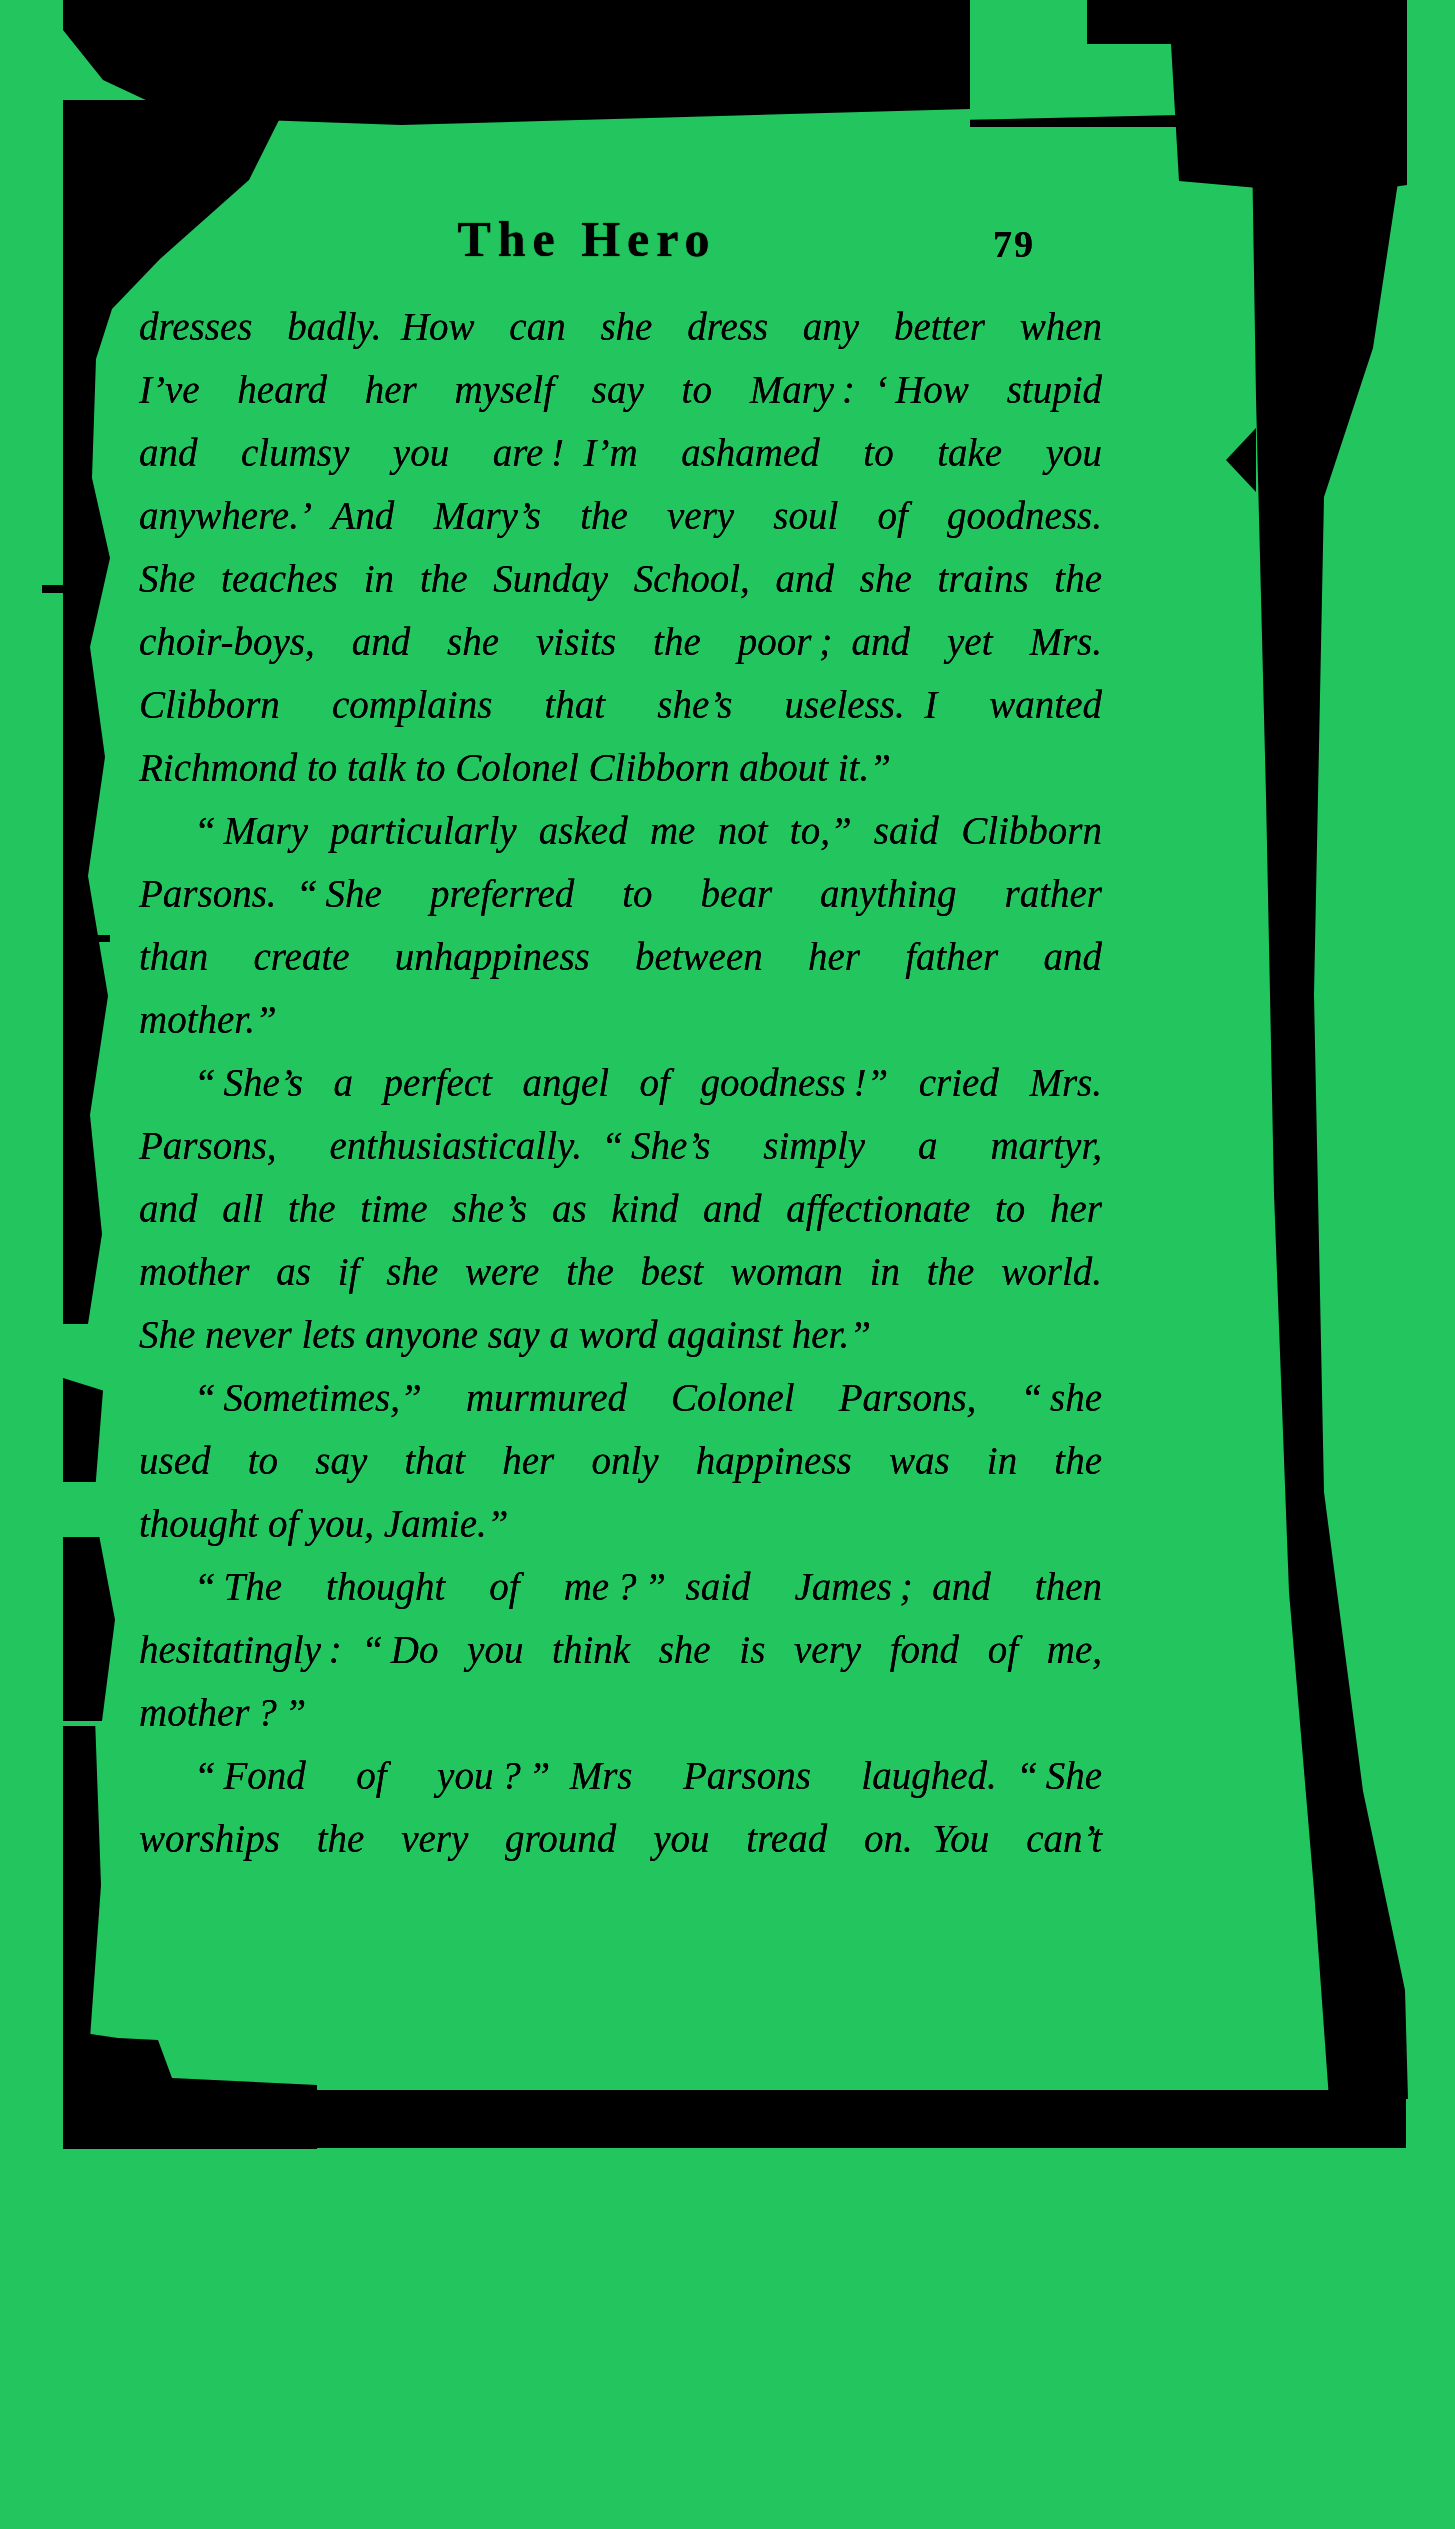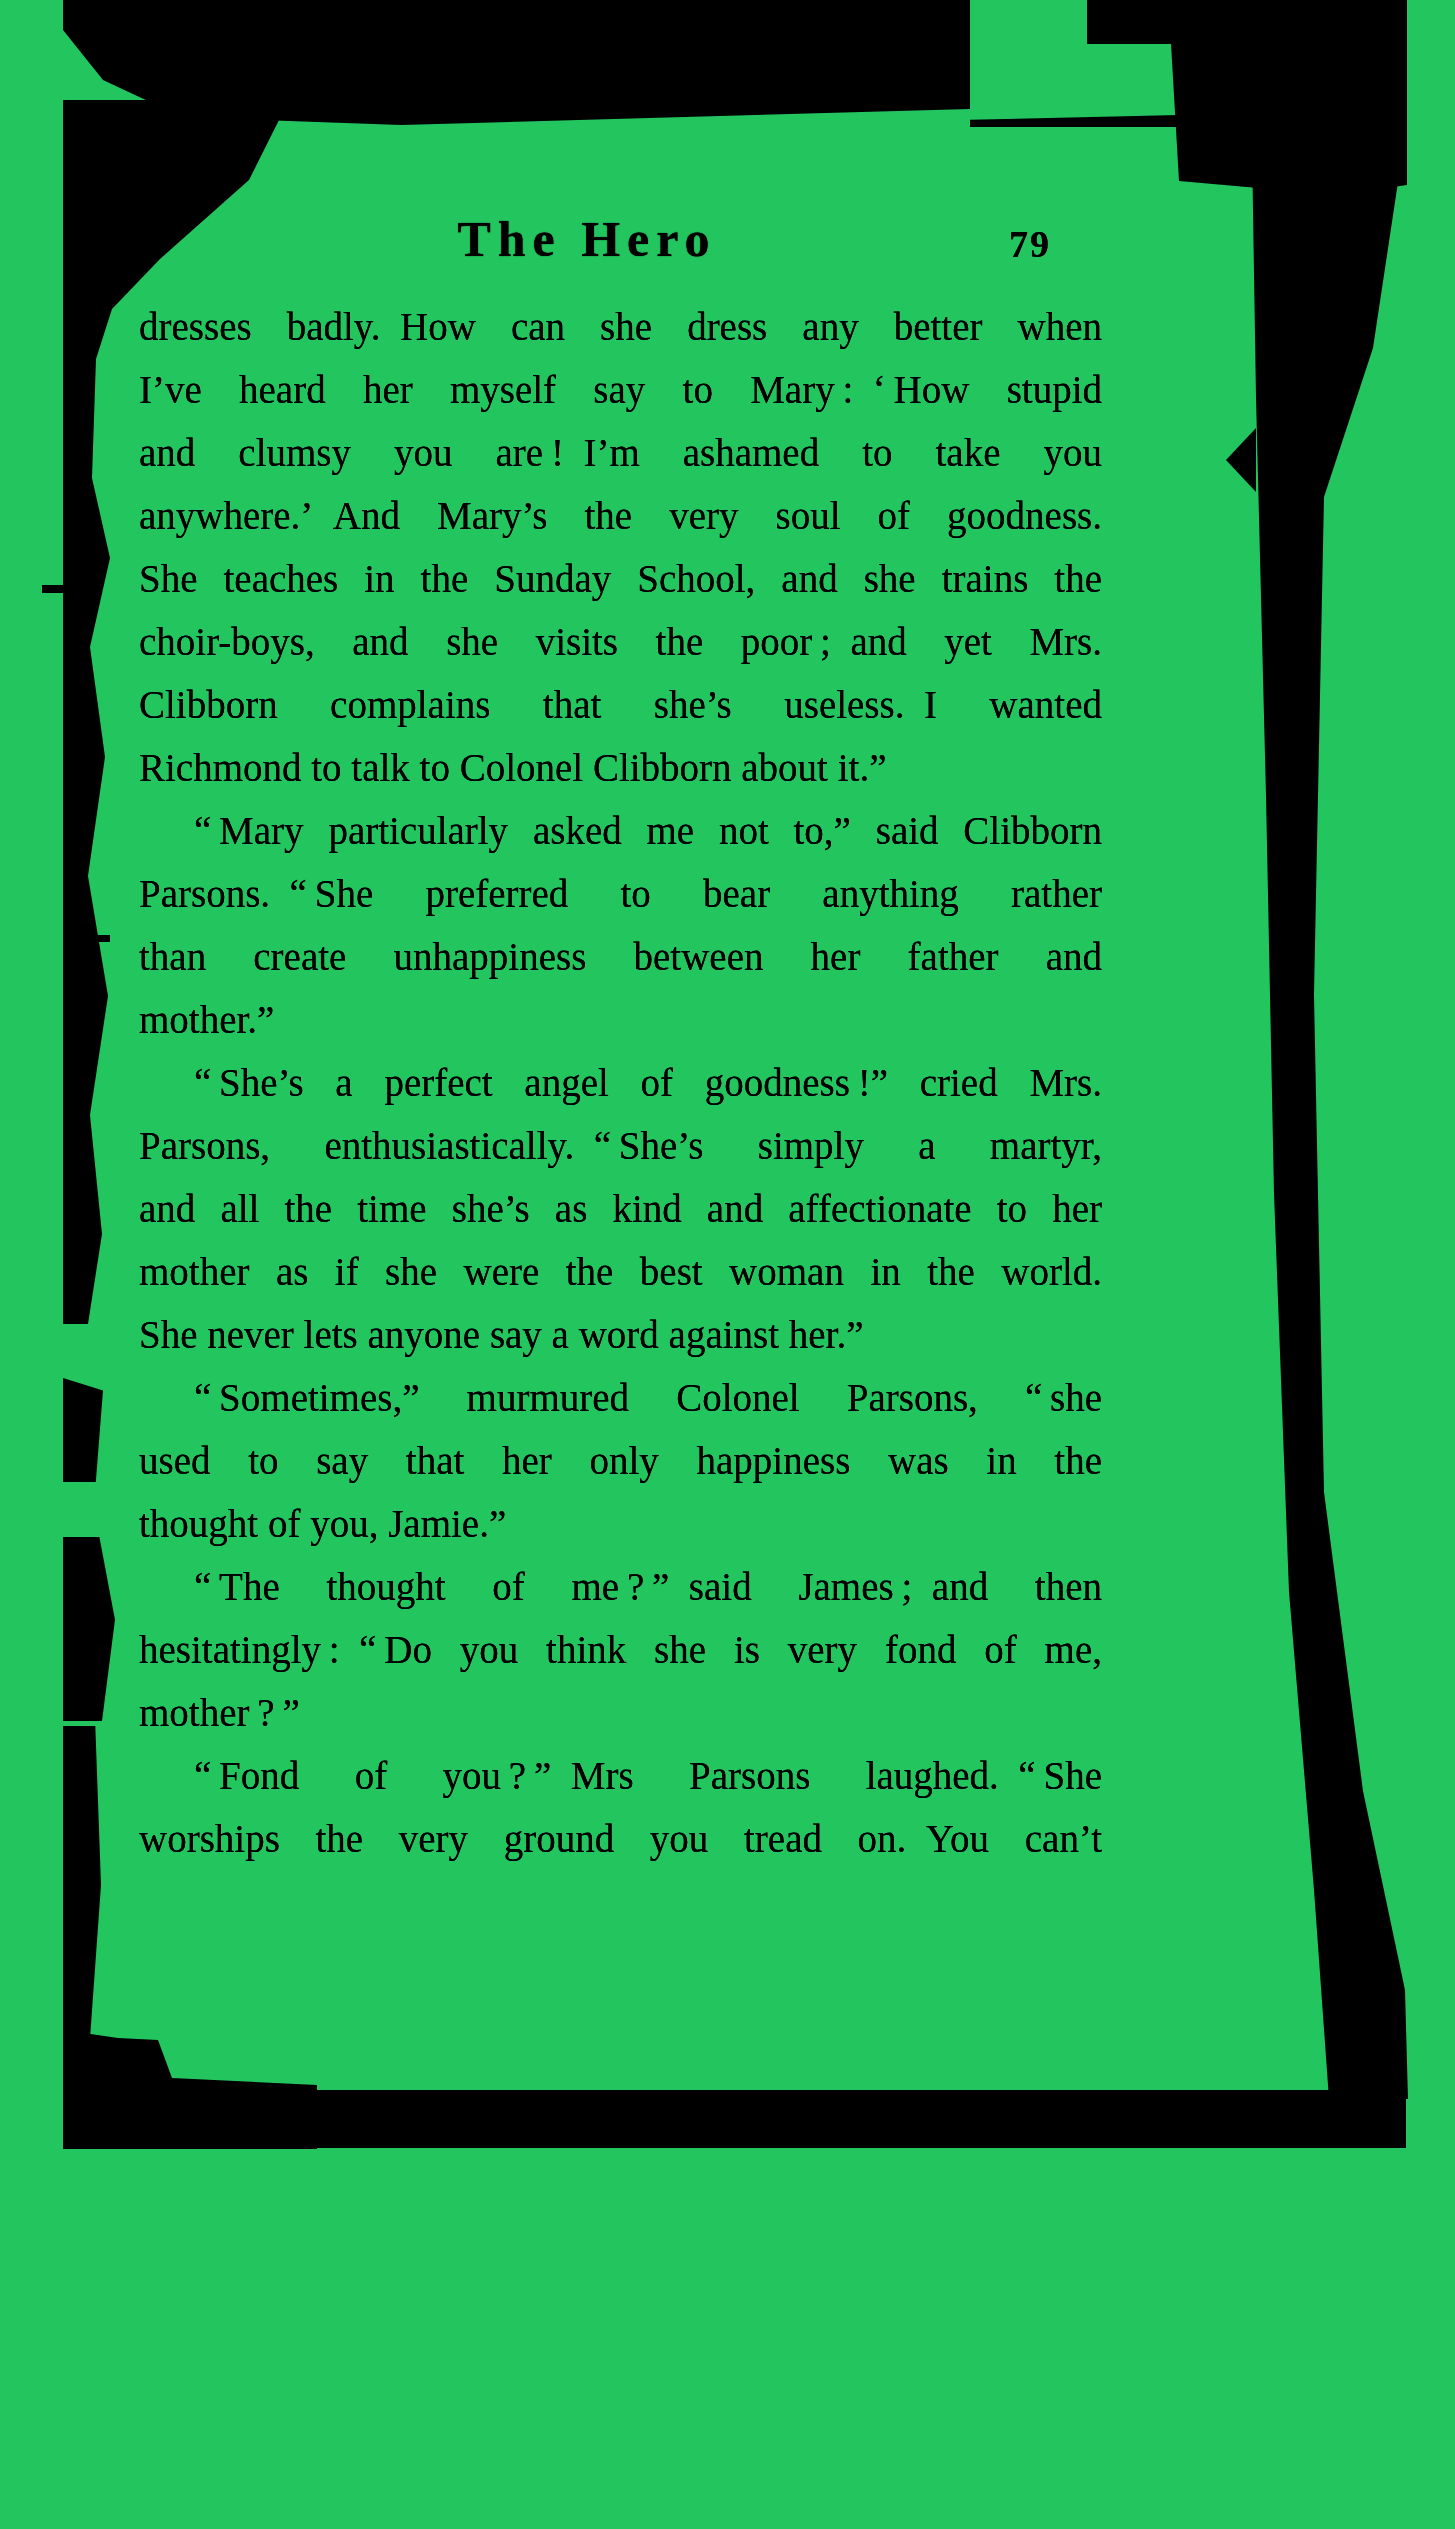--- a/index.html
+++ b/index.html
@@ -16,34 +16,34 @@
   
   .header-row{position:absolute;left:139px;top:211px;width:896px;text-align:center;}
   .running-title{
     font-size:50px;line-height:56px;font-weight:700;letter-spacing:7px;
     text-shadow:0 0 1px #000;
   }
   .page-number{
     position:absolute;left:993px;top:223px;
     font-size:38px;line-height:42px;font-weight:700;letter-spacing:2px;
     text-shadow:0 0 0.5px #000;
-    margin-left:16px;
   }
 
   
   .page-text{
     position:absolute;left:139px;top:295px;width:963px;
     font-size:39px;line-height:63px;
     text-shadow:0 0 0.6px #000;
   }
   .line{
     height:63px;
     text-align:justify;
     text-align-last:justify;
     white-space:normal;
+    font-style:italic;
   }
   .line.end{text-align:center;text-align-last:left;}
   .line.indent{text-indent:55px;}
 </style>
 </head>
 <body>
 
 <div class="scan">
 
   <div class="artifact" style="left:63px;top:0;width:907px;height:125px;

